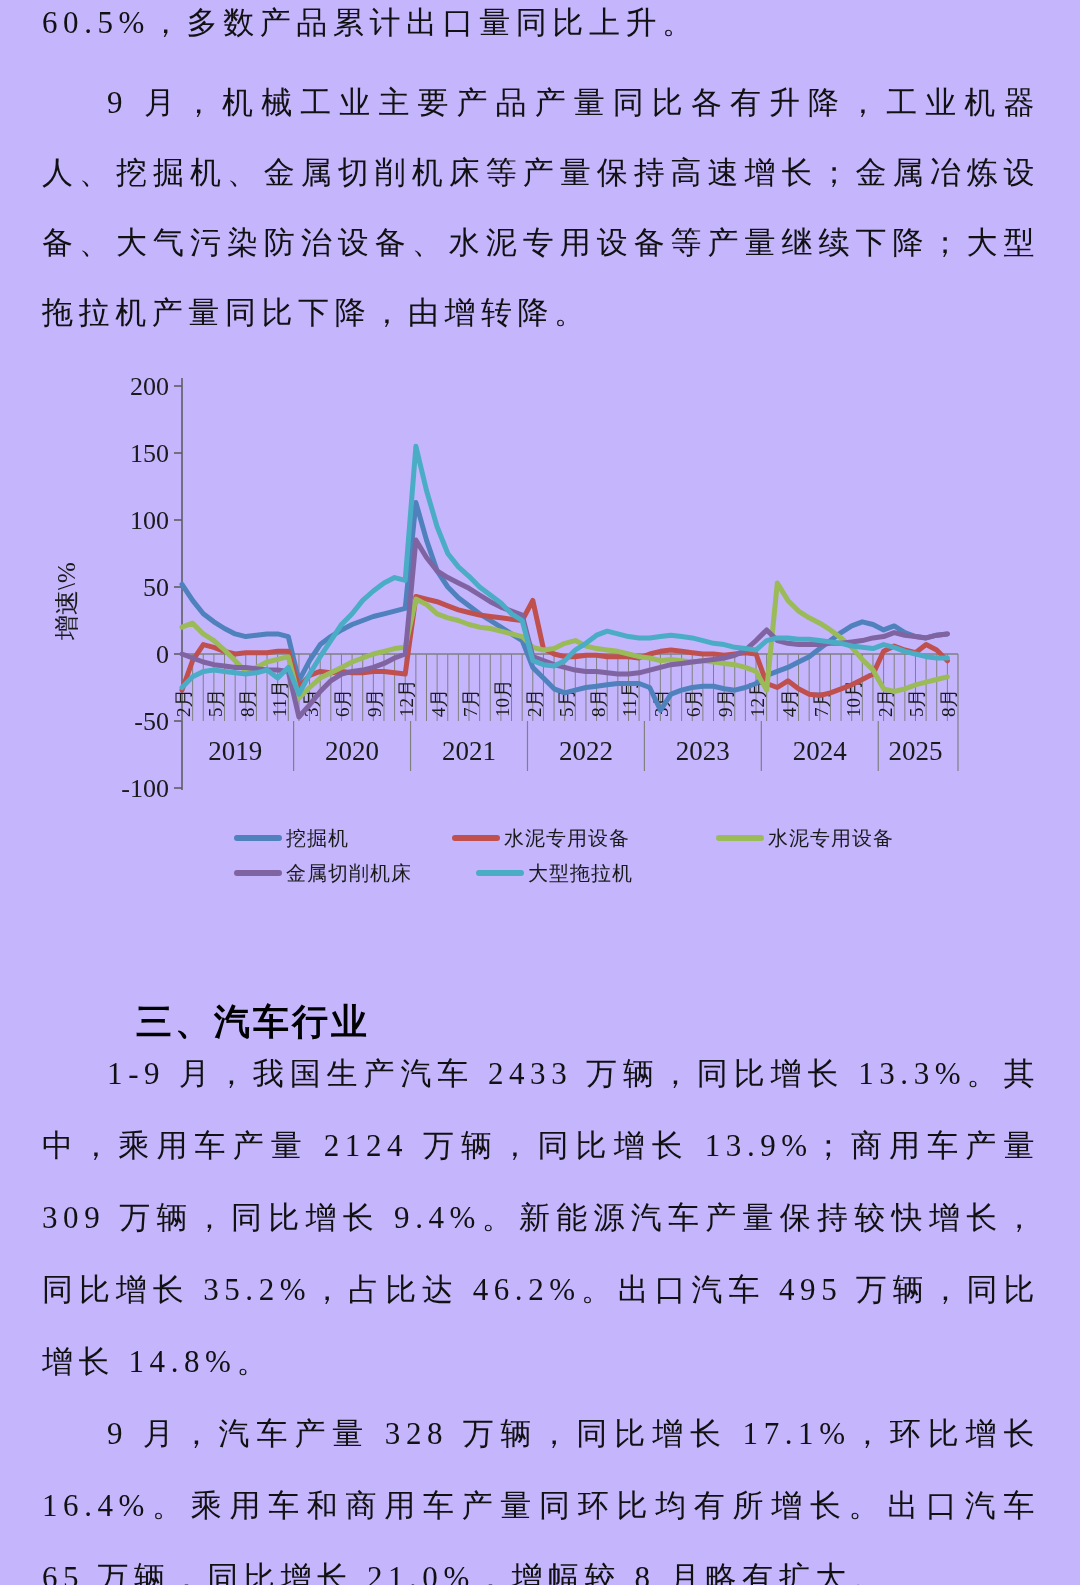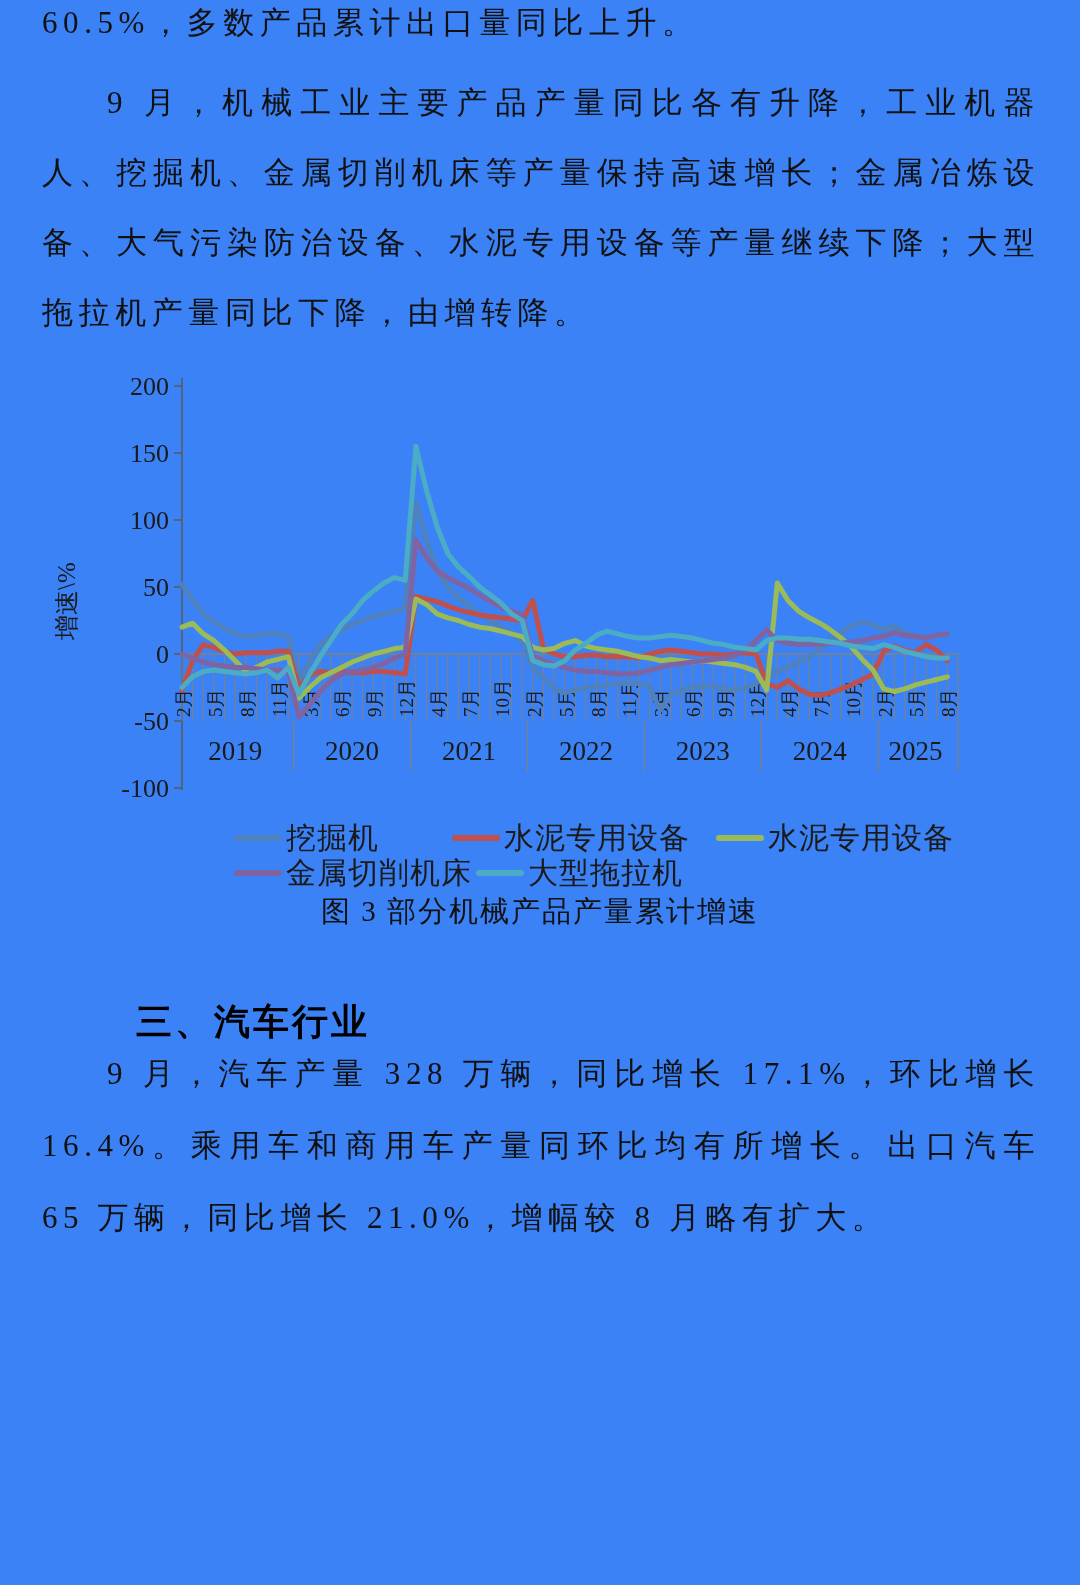--- a/index.html
+++ b/index.html
@@ -1,40 +1,40 @@
 <!DOCTYPE html>
 <html><head>
 <meta charset="utf-8">
 <style>
   html,body{margin:0;padding:0;background:#ffffff;}
   .page{
     position:relative;
     width:1080px;
     height:1585px;
-    background:#3b82f6;
+    background:#c4b5fd;
     overflow:hidden;
     font-family:"Liberation Serif","DejaVu Serif",serif;
     color:#111111;
   }
   .toptext{
     position:absolute;
     top:-12px; left:42px; width:998px;
     font-size:31px; line-height:70px;
     letter-spacing:0.18em;
     text-align:justify;
   }
   .toptext p{margin:0;}
   .toptext p.indent{text-indent:2.1em; margin-top:10px;}
   .chart-layer{position:absolute; left:0; top:0; width:1080px; height:1359px; pointer-events:none;}
   #chart-svg{position:absolute; left:55px; top:356px;}
   #chart-svg text{font-family:"Liberation Serif","DejaVu Serif",serif; fill:#1a1a1a;}
   .legend-item{
     position:absolute; display:flex; align-items:center; height:30px;
     font-family:Liberation Serif, serif;
-    font-size:30px; color:#1a1a1a; letter-spacing:1px;
+    font-size:20px; color:#1a1a1a; letter-spacing:1px;
   }
   .legend-swatch{display:inline-block; width:48px; height:6px; border-radius:3px; margin-right:4px;}
   .caption{
     position:absolute; top:892px; left:0; width:1080px;
     text-align:center; font-size:29px; letter-spacing:2px;
   }
   .section-heading{
     position:absolute; top:982px; left:120px; margin:16px;
     font-family:"Liberation Sans","DejaVu Sans",sans-serif;
     font-weight:bold; font-size:36px; letter-spacing:3px; color:#000;
@@ -211,21 +211,21 @@
           <span class="legend-swatch" style="background: rgb(128, 100, 162);"></span>
           <span>金属切削机床</span>
         </div>
         <div class="legend-item" style="top: 858px; left: 476px; text-align: center;">
           <span class="legend-swatch" style="background: rgb(75, 172, 198);"></span>
           <span>大型拖拉机</span>
         </div>
       </div>
   </div>
 
-  <div class="caption">图 3 部分机械产品产量累计增速</div>
 
   <h3 class="section-heading">三、汽车行业</h3>
 
   <div class="autotext">
+    <p>1-9 月，我国生产汽车 2433 万辆，同比增长 13.3%。其中，乘用车产量 2124 万辆，同比增长 13.9%；商用车产量 309 万辆，同比增长 9.4%。新能源汽车产量保持较快增长，同比增长 35.2%，占比达 46.2%。出口汽车 495 万辆，同比增长 14.8%。</p>
     <p>9 月，汽车产量 328 万辆，同比增长 17.1%，环比增长 16.4%。乘用车和商用车产量同环比均有所增长。出口汽车 65 万辆，同比增长 21.0%，增幅较 8 月略有扩大。</p>
   </div>
 
 </div>
 
 </body></html>

